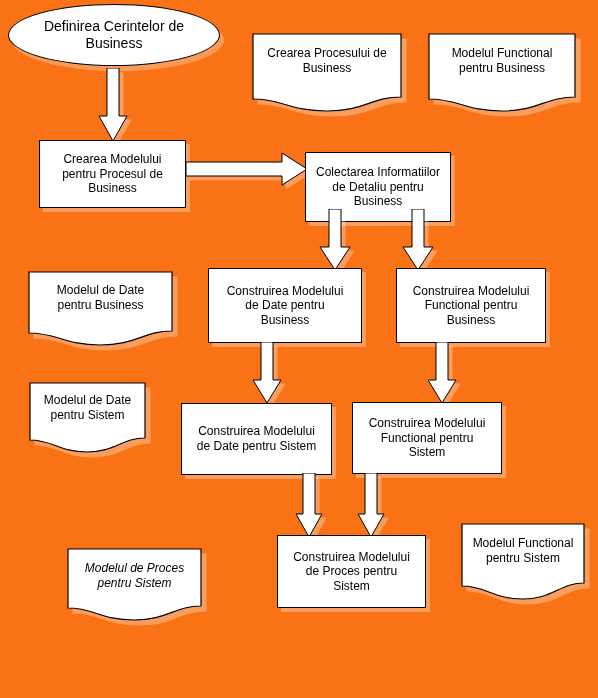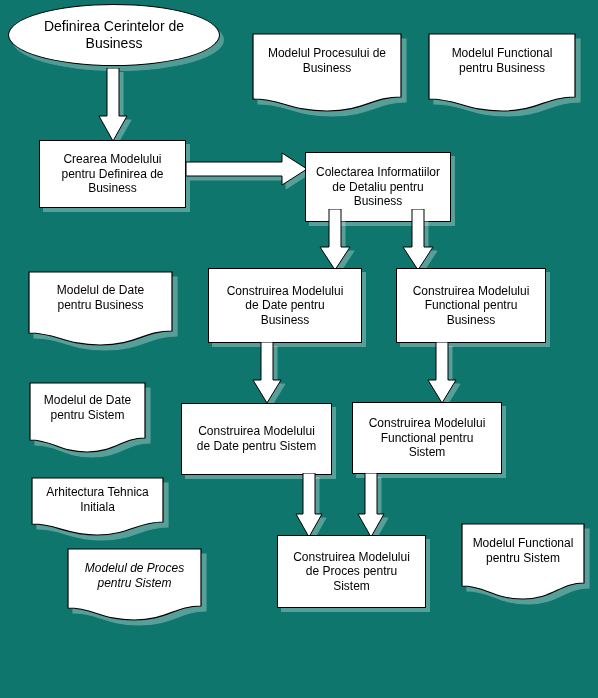--- a/index.html
+++ b/index.html
@@ -7,21 +7,21 @@
     padding: 0;
     background: #000000;
   }
   body {
     font-family: "Liberation Sans", sans-serif;
   }
   #canvas {
     position: relative;
     width: 598px;
     height: 698px;
-    background: #0f766e;
+    background: #f97316;
     overflow: hidden;
   }
   .node {
     position: absolute;
     box-sizing: border-box;
     background: #ffffff;
     color: #000000;
     border: 1px solid #000000;
     display: flex;
     align-items: center;
@@ -87,35 +87,35 @@
   <div class="arrow" style="left:98px; top:68px; width:30px; height:74px;">
     <svg width="30" height="74" viewBox="0 0 30 74">
       <polygon points="9,0 21,0 21,48 29,48 15,73 1,48 9,48" fill="#ffffff" stroke="#000000" stroke-width="1"></polygon>
     </svg>
   </div>
 
   <div class="docwrap" style="left:252px; top:33px; width:150px; height:80px;">
     <svg width="150" height="80" viewBox="0 0 150 80" preserveAspectRatio="none">
       <path d="M1,1 L149,1 L149,64 C120,64 112,78 75,78 C38,78 30,66 1,66 Z" fill="#ffffff" stroke="#000000" stroke-width="1.2"></path>
     </svg>
-    <div class="doclabel" style="top:13px;">Modelul Procesului de
+    <div class="doclabel" style="top:13px;">Crearea Procesului de
 Business</div>
   </div>
 
   <div class="docwrap" style="left:428px; top:33px; width:148px; height:80px;">
     <svg width="148" height="80" viewBox="0 0 148 80" preserveAspectRatio="none">
       <path d="M1,1 L147,1 L147,64 C118,64 110,78 74,78 C38,78 30,66 1,66 Z" fill="#ffffff" stroke="#000000" stroke-width="1.2"></path>
     </svg>
     <div class="doclabel" style="top:13px;">Modelul Functional
 pentru Business</div>
   </div>
 
   <div class="node proc" style="left:39px; top:140px; width:147px; height:68px;">
     <span class="label">Crearea Modelului
-pentru Definirea de
+pentru Procesul de
 Business</span>
   </div>
 
   <div class="arrow" style="left:186px; top:152px; width:122px; height:34px;">
     <svg width="122" height="34" viewBox="0 0 122 34">
       <polygon points="0,10 96,10 96,1 121,17 96,33 96,24 0,24" fill="#ffffff" stroke="#000000" stroke-width="1"></polygon>
     </svg>
   </div>
 
   <div class="node proc" style="left:305px; top:152px; width:146px; height:70px;">
@@ -180,27 +180,20 @@
     <span class="label">Construirea Modelului
 de Date pentru Sistem</span>
   </div>
 
   <div class="node proc" style="left:352px; top:402px; width:150px; height:72px;">
     <span class="label">Construirea Modelului
 Functional pentru
 Sistem</span>
   </div>
 
-  <div class="docwrap" style="left:31px; top:477px; width:133px; height:60px;">
-    <svg width="133" height="60" viewBox="0 0 133 60" preserveAspectRatio="none">
-      <path d="M1,1 L132,1 L132,45 C106,45 98,58 66,58 C34,58 27,47 1,47 Z" fill="#ffffff" stroke="#000000" stroke-width="1.2"></path>
-    </svg>
-    <div class="doclabel" style="top:8px;">Arhitectura Tehnica
-Initiala</div>
-  </div>
 
   <div class="arrow" style="left:295px; top:473px; width:28px; height:65px;">
     <svg width="28" height="65" viewBox="0 0 28 65">
       <polygon points="8,0 20,0 20,41 27,41 14,64 1,41 8,41" fill="#ffffff" stroke="#000000" stroke-width="1"></polygon>
     </svg>
   </div>
 
   <div class="arrow" style="left:357px; top:473px; width:28px; height:65px;">
     <svg width="28" height="65" viewBox="0 0 28 65">
       <polygon points="8,0 20,0 20,41 27,41 14,64 1,41 8,41" fill="#ffffff" stroke="#000000" stroke-width="1"></polygon>

